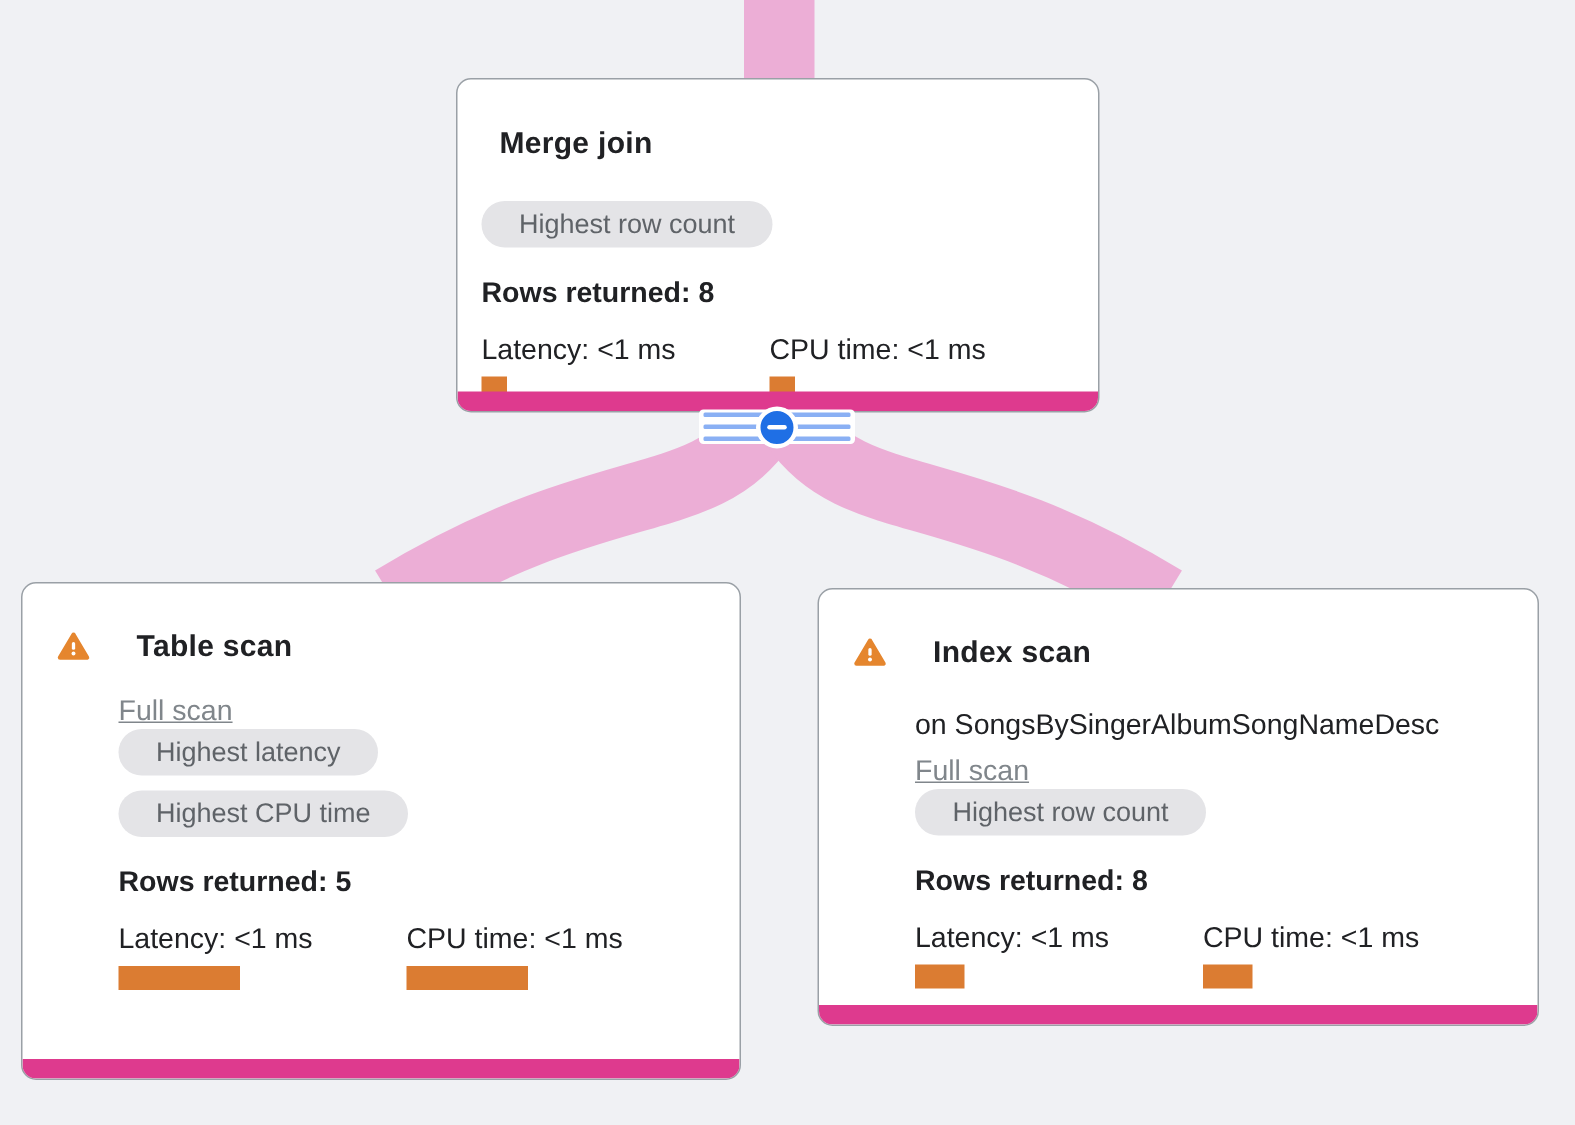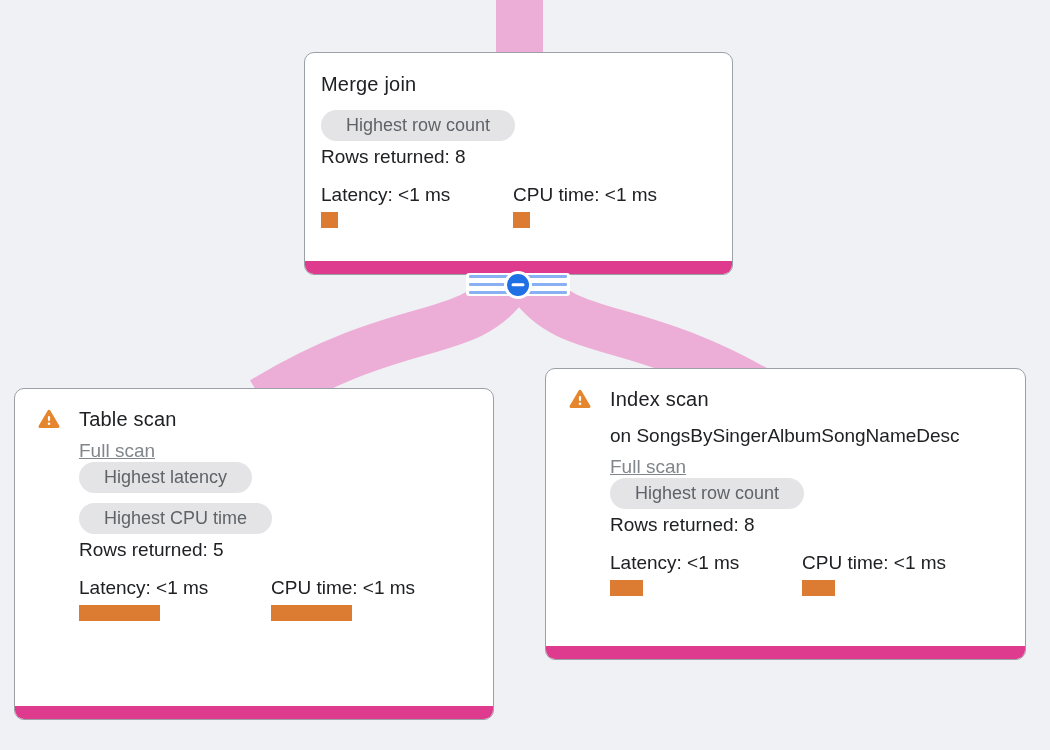--- a/index.html
+++ b/index.html
@@ -20,30 +20,30 @@
   .node-card{
     position:absolute;z-index:1;background:#fff;
     border:1px solid var(--card-border);border-radius:10px;
     overflow:hidden;
   }
   .card-body{position:relative;}
   .mj .card-body{padding:19px 16px 0 16px;}
   .scan .card-body{padding:18px 16px 0 22px;}
   .node-header{display:flex;align-items:center;}
   .warn{width:24px;height:24px;flex:0 0 24px;margin-right:18px;display:block;}
-  .node-title{margin:0;font-size:20px;line-height:24px;font-weight:400;letter-spacing:0.2px;text-align:center;}
+  .node-title{margin:12px;font-size:20px;line-height:24px;font-weight:700;letter-spacing:0.2px;text-align:center;}
   .indent{margin-left:42px;}
   .body-text{font-size:19px;line-height:23px;}
   .subtitle{margin-top:13px;}
   .scan-type{margin-top:8px;color:var(--text-muted);text-decoration:underline;}
   .badge{
     display:table;background:var(--badge-bg);color:var(--badge-text);
     font-size:18px;line-height:31px;padding:0 25px;border-radius:16px;white-space:nowrap;
   }
-  .rows{margin-top:4px;}
+  .rows{margin-top:19px;font-weight:bold;}
   .metrics{margin-top:15px;display:flex;}
   .metric{width:192px;flex:0 0 192px;}
   .metric-label{font-size:19px;line-height:23px;white-space:nowrap;}
   .metric-bar{height:16px;margin-top:6px;background:var(--metric-bar);}
   .accent-bar{position:absolute;left:0;right:0;bottom:0;height:13px;background:var(--node-accent);}
   .collapse-ctl{position:absolute;z-index:2;left:466px;top:273px;width:104px;height:23px;cursor:pointer;}
   .stripe-bar{position:absolute;inset:0;background:#fff;border-radius:3px;}
   .stripe{position:absolute;left:3px;right:3px;height:3px;background:var(--stripe-blue);border-radius:1px;}
   .stripe.s1{top:2px;} .stripe.s2{top:10px;} .stripe.s3{top:18px;}
   .collapse-btn{
@@ -109,21 +109,21 @@
         <div class="metric">
           <div class="metric-label">CPU time: &lt;1 ms</div>
           <div class="metric-bar" style="width:81px"></div>
         </div>
       </div>
     </div>
   </div>
   <div class="accent-bar"></div>
 </section>
 
-<section class="node-card scan" style="left:545px;top:368px;width:481px;height:292px">
+<section class="node-card scan" style="left:545px;top:392px;width:481px;height:292px">
   <div class="card-body">
     <div class="node-header">
       <span class="warn">
         <svg width="24" height="24" viewBox="0 0 24 24">
           <path d="M12 4.2 L21 19.4 H3 Z" style="fill:var(--warning);stroke:var(--warning)" stroke-width="3" stroke-linejoin="round"></path>
           <rect x="10.9" y="9" width="2.2" height="5.2" rx="1.1" fill="#fff"></rect>
           <circle cx="12" cy="16.7" r="1.3" fill="#fff"></circle>
         </svg>
       </span>
       <h2 class="node-title">Index scan</h2>

